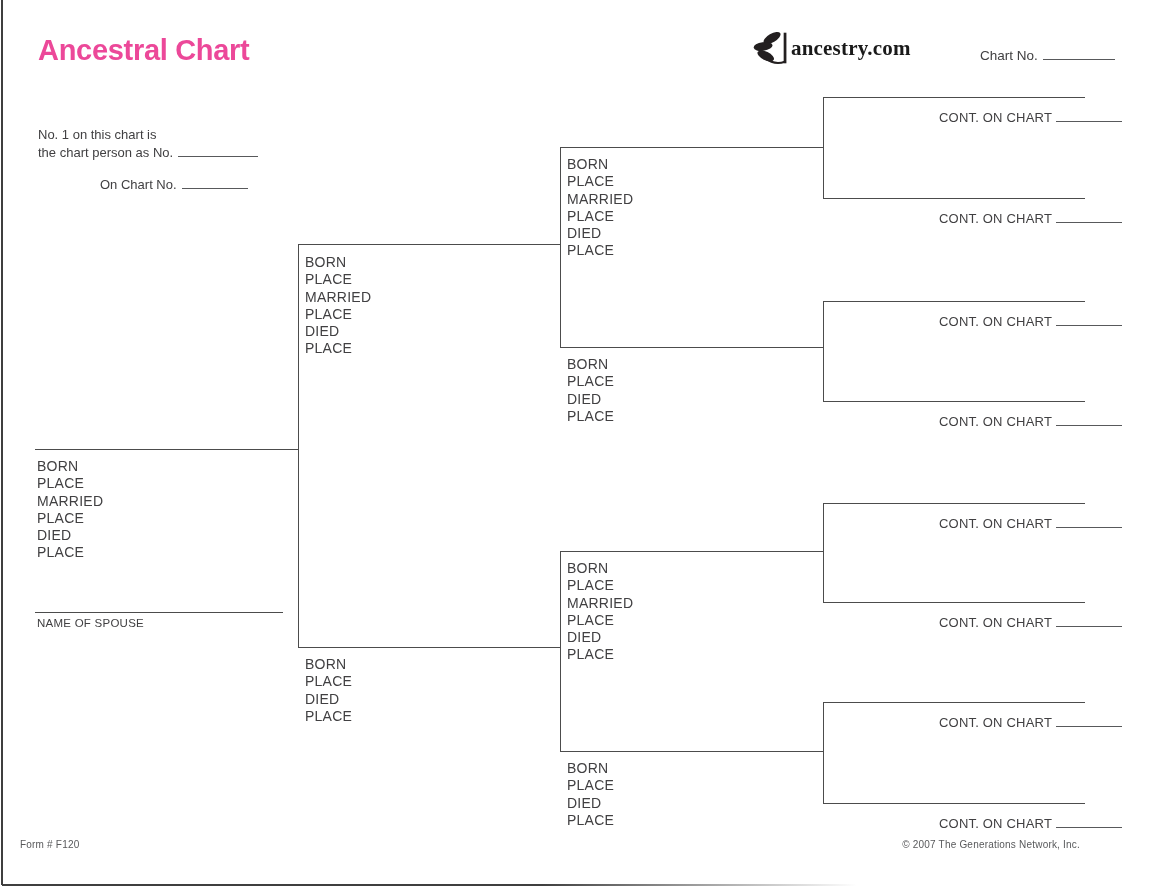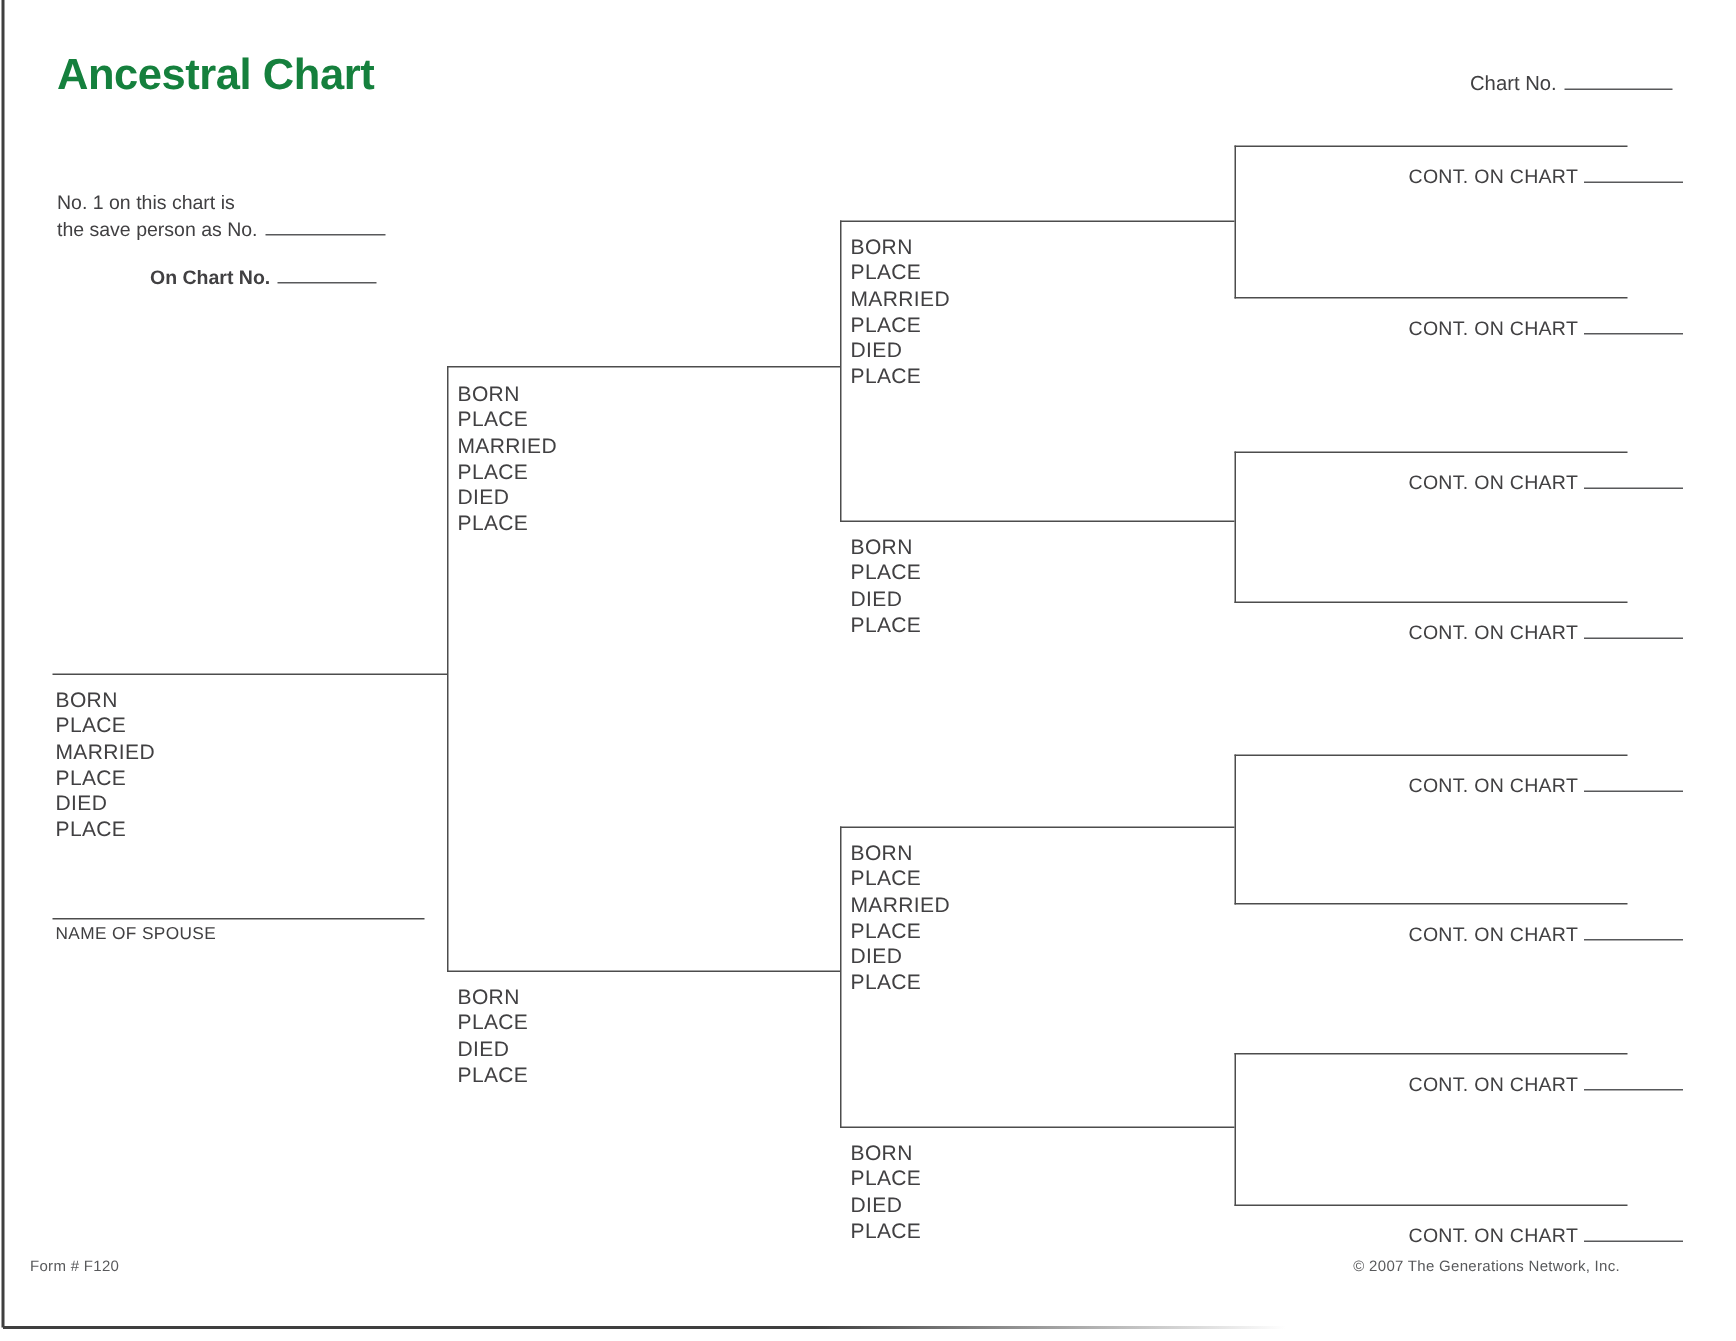--- a/index.html
+++ b/index.html
@@ -9,33 +9,33 @@
     background:#ffffff; overflow:hidden;
     font-family:"Liberation Sans", sans-serif;
     color:#414042;
   }
   
   .edge-left { position:absolute; left:1px; top:0; width:2px; height:885px; background:#3f3f3f; }
   .edge-bottom { position:absolute; left:2px; top:884px; height:2px; width:900px;
     background:linear-gradient(to right, #3f3f3f 0%, #3f3f3f 60%, rgba(63,63,63,0) 95%); }
 
   .title { position:absolute; left:38px; top:34px; font-size:29px; font-weight:700;
-    letter-spacing:-0.3px; color:#15803d; }
+    letter-spacing:-0.3px; color:#ec4899; }
 
   .logo { position:absolute; left:752px; top:28px; height:40px; display:flex; align-items:center; }
   .logo svg { width:38px; height:38px; display:block; }
   .logo-text { font-family:"Liberation Serif", serif; font-weight:700; font-size:21px;
     color:#1a1a1a; letter-spacing:0.2px; margin-left:1px; }
 
   .chart-no { position:absolute; left:980px; top:47px; font-size:13.5px; }
 
   .ref { position:absolute; font-size:13px; line-height:17.5px; }
   .ref-1 { left:38px; top:126px; }
   .ref-2 { left:38px; top:144px; }
-  .ref-3 { left:100px; top:176px;font-weight:bold; }
+  .ref-3 { left:100px; top:176px; }
 
   .blank { display:inline-block; border-bottom:1px solid #58595b; height:13px;
     vertical-align:baseline; margin-left:5px; }
 
   .hline { position:absolute; height:1.4px; background:#4c4c4c; }
   .vline { position:absolute; width:1.4px; background:#4c4c4c; }
 
   .labels { position:absolute; font-size:14px; line-height:17.3px; letter-spacing:0.25px; }
   .labels span { display:block; }
 
@@ -52,28 +52,38 @@
 </head>
 <body>
 
 <div class="page">
 
   <div class="edge-left"></div>
   <div class="edge-bottom"></div>
 
   <div class="title">Ancestral Chart</div>
 
+  <div class="logo">
+    <svg viewBox="0 0 36 36" aria-hidden="true">
+      <rect x="30" y="3.5" width="2.6" height="29" fill="#231f20"></rect>
+      <path d="M31 31 C 23 34 13 31 8 23" stroke="#231f20" stroke-width="2" fill="none"></path>
+      <ellipse cx="19" cy="8.5" rx="9" ry="4.1" fill="#231f20" transform="rotate(-30 19 8.5)"></ellipse>
+      <ellipse cx="10.5" cy="16.5" rx="9" ry="4.1" fill="#231f20" transform="rotate(-8 10.5 16.5)"></ellipse>
+      <ellipse cx="13" cy="25.5" rx="8.5" ry="4.0" fill="#231f20" transform="rotate(26 13 25.5)"></ellipse>
+    </svg>
+    <span class="logo-text">ancestry.com</span>
+  </div>
 
   <div class="chart-no">
     <span>Chart No.</span><span class="blank" style="width:72px"></span>
   </div>
 
   <div class="ref ref-1">No. 1 on this chart is</div>
   <div class="ref ref-2">
-    <span>the save person as No.</span><span class="blank" style="width:80px"></span>
+    <span>the chart person as No.</span><span class="blank" style="width:80px"></span>
   </div>
   <div class="ref ref-3">
     <span>On Chart No.</span><span class="blank" style="width:66px"></span>
   </div>
 
   <div class="hline" style="left:35px;  top:449px; width:263px"></div>
   <div class="hline" style="left:35px;  top:612px; width:248px"></div>
   <div class="vline" style="left:298px; top:244px; height:404px"></div>
   <div class="hline" style="left:298px; top:244px; width:262px"></div>
   <div class="hline" style="left:298px; top:647px; width:262px"></div>

